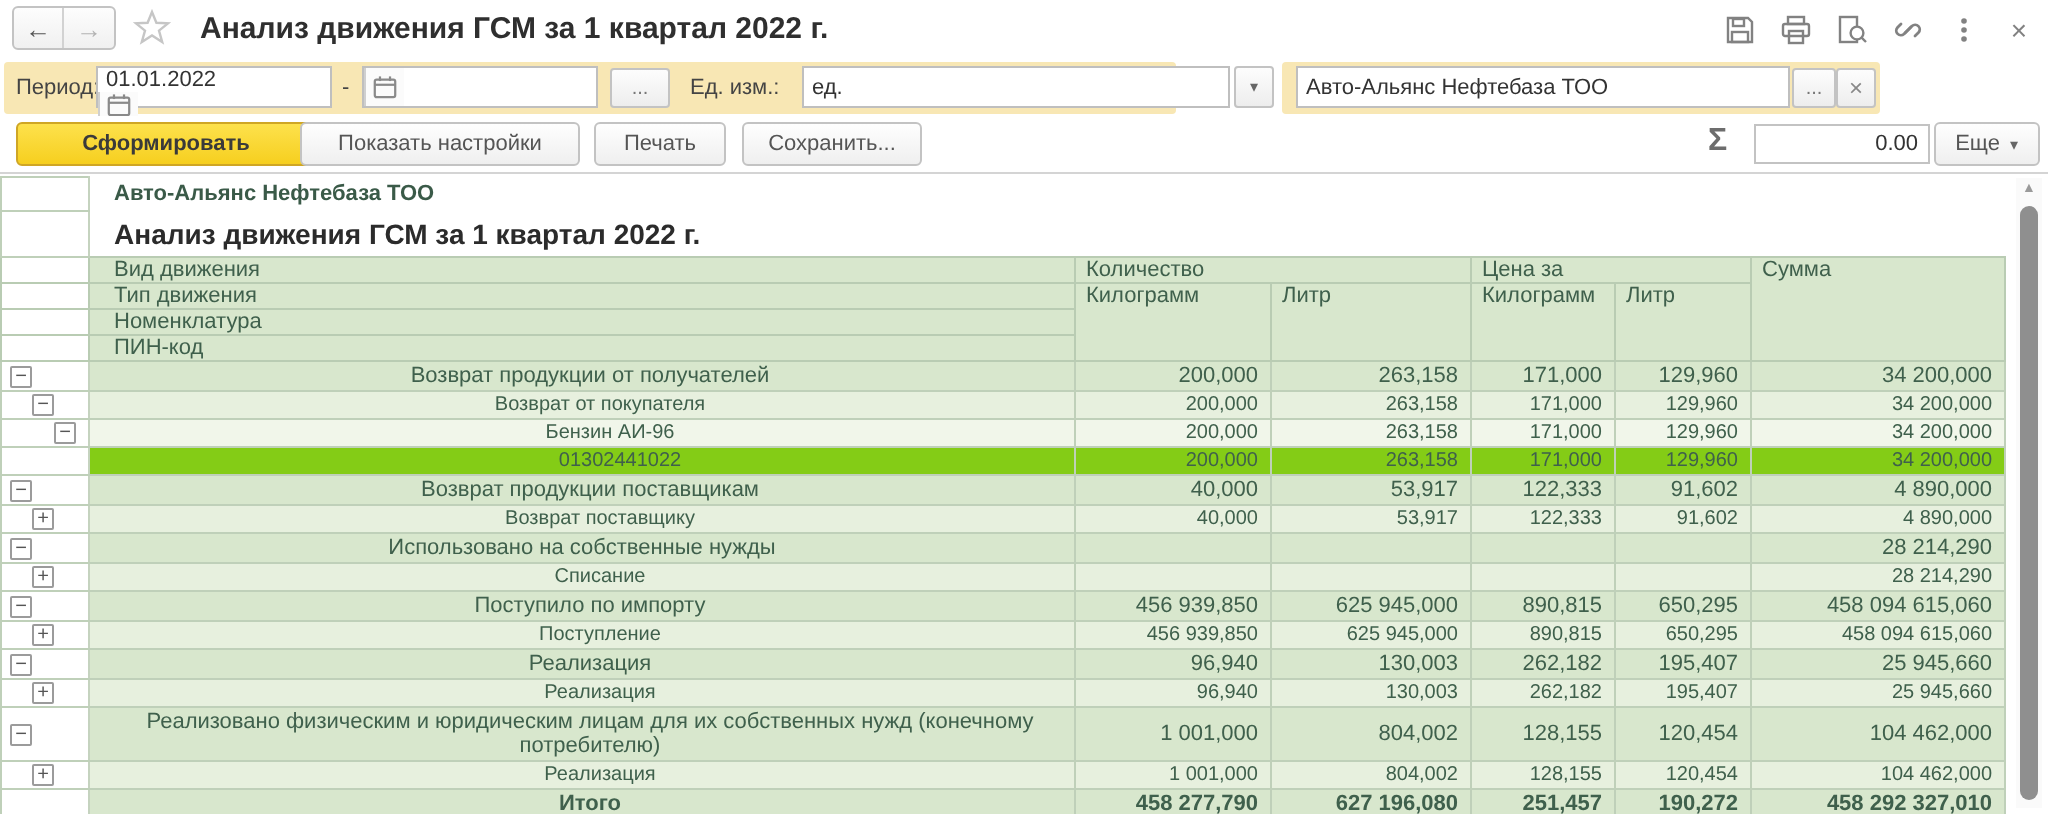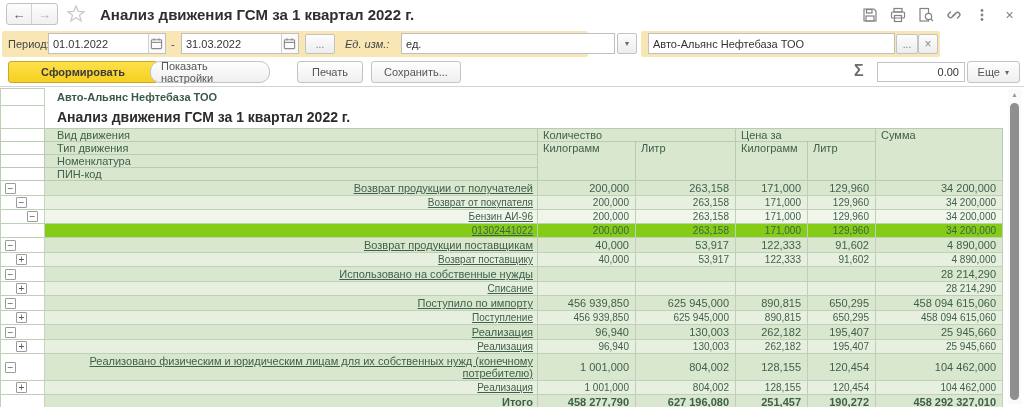--- a/index.html
+++ b/index.html
@@ -20,21 +20,21 @@
   .winicons { position:absolute; right:6px; top:6px; display:flex; gap:11px; align-items:center; }
   .wicon { width:17px; height:17px; display:flex; align-items:center; justify-content:center; cursor:pointer; color:#828282; }
 
   
   .filterbar { position:absolute; top:30px; left:0; width:1024px; height:28px; background:#fff; }
   .hl { position:absolute; top:1px; height:26px; background:#f8e7b4; border-radius:2px; }
   .hlA { left:2px; width:586px; }
   .hlB { left:641px; width:299px; }
   .flabel { position:absolute; top:8px; font-size:11px; color:#444; }
   .field { position:absolute; top:3px; height:21px; background:#fff; border:1px solid #bfbfbf;
-    font-size:11px; color:#333; display:flex; align-items:flex-start; }
+    font-size:11px; color:#333; display:flex; align-items:flex-start;flex-direction:column; }
   .field input { border:0; outline:0; width:100%; height:100%; font:inherit; color:inherit; padding:0 4px; background:transparent; }
   .calbtn { width:20px; height:19px; border-left:1px solid #cfcfcf; background:#fbfbfb;
     display:flex; align-items:center; justify-content:center; cursor:pointer; }
   .smallbtn { position:absolute; top:4px; height:20px; background:linear-gradient(#fdfdfd,#ededed);
     border:1px solid #c3c3c3; border-radius:2px; font-size:10px; color:#777;
     display:flex; align-items:center; justify-content:center; cursor:pointer; }
   .dropbtn { position:absolute; top:3px; width:20px; height:21px; border:1px solid #c3c3c3; border-radius:2px;
     background:linear-gradient(#fdfdfd,#ededed); font-size:8px; color:#666;
     display:flex; align-items:center; justify-content:center; cursor:pointer; }
 
@@ -60,21 +60,21 @@
   col.c-pkg { width:72px; } col.c-plt { width:68px; } col.c-sum { width:127px; }
   td { overflow:hidden; }
   td.tree { border-right:1px solid #c5d3bf; background:#fff; vertical-align:middle; }
   tr.free td.txt { border:0; background:#fff; padding-left:12px; }
   .company { font-size:11px; font-weight:bold; color:#3a5a48; height:17px; }
   .rtitle  { font-size:14px; font-weight:bold; color:#2b2b2b; height:23px; }
   tr.h td, tr.h th { border:1px solid #b9ccb3; background:#d8e7cd; font-size:11px; font-weight:normal;
     color:#3f604c; text-align:left; padding:0 4px 0 12px; height:13px; }
   tr.h td.gc { padding-left:5px; }
   tbody td { border:1px solid #bfd0b9; color:#3f604c; }
-  td.lbl { text-align:right; padding:1px 4px;text-decoration:underline; }
+  td.lbl { text-align:center; padding:1px 4px; }
   td.num { text-align:right; padding:1px 6px 1px 2px; white-space:nowrap; }
   tr.lvl1 td { background:#d8e7cd; font-size:11px; height:15px; }
   tr.lvl2 td { background:#e7f0de; font-size:10px; height:13px; }
   tr.lvl3 td { background:#f1f6ea; font-size:10px; height:13px; }
   tr.lvl4 td { background:#84cc16; font-size:10px; height:13px; }
   tr.total td { background:#d8e7cd; font-size:11px; font-weight:bold; height:15px; }
   tr td.tree { background:#fff; }
   .exp { display:inline-block; width:11px; height:11px; border:1px solid #9b9b9b; background:#fff;
     color:#555; font-size:10px; line-height:9px; text-align:center; cursor:pointer; border-radius:1px; }
 
@@ -150,46 +150,45 @@
         <svg width="13" height="13" viewBox="0 0 14 14" fill="none" stroke="#8a8a8a" stroke-width="1.2">
           <rect x="1.5" y="3" width="11" height="9.5" rx="1"></rect>
             <line x1="1.5" y1="5.8" x2="12.5" y2="5.8"></line>
             <line x1="4.3" y1="1.3" x2="4.3" y2="3.8"></line>
             <line x1="9.7" y1="1.3" x2="9.7" y2="3.8"></line>
           </svg>
       </span>
     </div>
     <span class="flabel" style="left:171px;">-</span>
     <div class="field" style="left:181px; width:118px;">
-      <input value="31.03.2022" style="">
       <span class="calbtn">
         <svg width="13" height="13" viewBox="0 0 14 14" fill="none" stroke="#8a8a8a" stroke-width="1.2">
           <rect x="1.5" y="3" width="11" height="9.5" rx="1"></rect>
             <line x1="1.5" y1="5.8" x2="12.5" y2="5.8"></line>
             <line x1="4.3" y1="1.3" x2="4.3" y2="3.8"></line>
             <line x1="9.7" y1="1.3" x2="9.7" y2="3.8"></line>
           </svg>
       </span>
     </div>
     <div class="smallbtn" style="left:305px; width:30px;">...</div>
-    <span class="flabel" style="left:345px;font-style:italic;">Ед. изм.:</span>
+    <span class="flabel" style="left:345px;">Ед. изм.:</span>
     <div class="field" style="left:401px; width:214px;">
       <input value="ед." style="">
     </div>
     <div class="dropbtn" style="left:617px;">▾</div>
     <div class="field" style="left:648px; width:247px;">
       <input value="Авто-Альянс Нефтебаза ТОО" style="">
     </div>
     <div class="smallbtn" style="left:896px; width:22px; top:4px;">...</div>
     <div class="smallbtn" style="left:918px; width:20px; top:4px; font-size:12px; color:#888;">×</div>
   </div>
 
   <div class="toolbar">
     <div class="tbtn primary" style="left:8px; width:150px;">Сформировать</div>
-    <div class="tbtn" style="left:150px; width:120px;border-radius:10px;">Показать настройки</div>
+    <div class="tbtn" style="left:150px; width:140px;">Показать настройки</div>
     <div class="tbtn" style="left:297px; width:66px;">Печать</div>
     <div class="tbtn" style="left:371px; width:90px;">Сохранить...</div>
     <div class="sumsym">Σ</div>
     <input class="suminput" value="0.00" style="">
     <div class="tbtn morebtn">
       <span>Еще</span>
       <span class="carr">▾</span>
     </div>
   </div>
 

